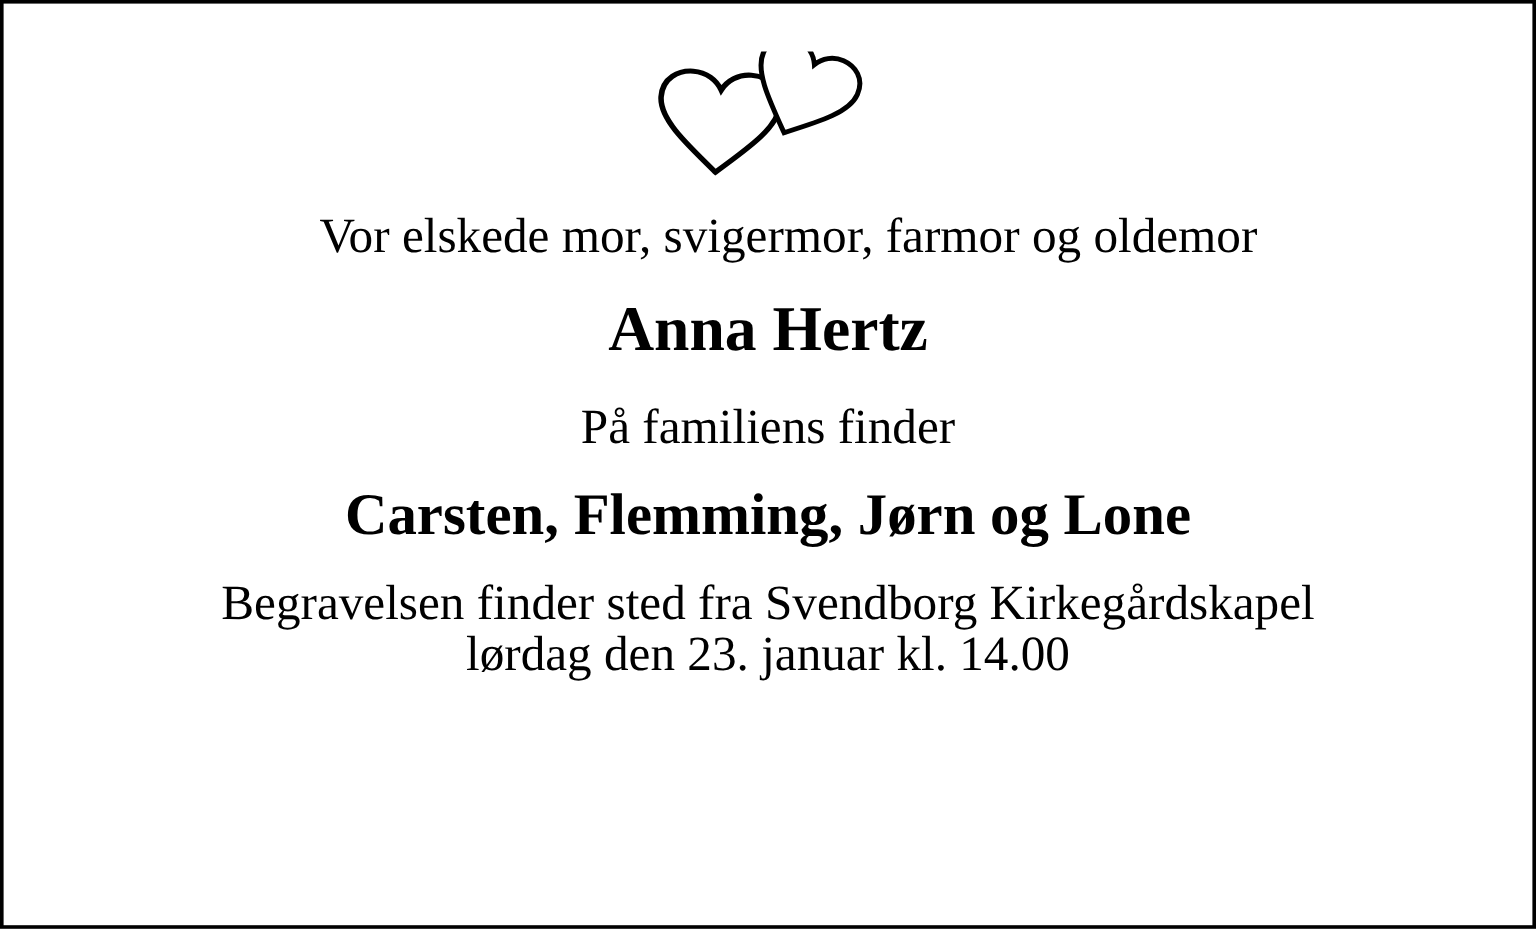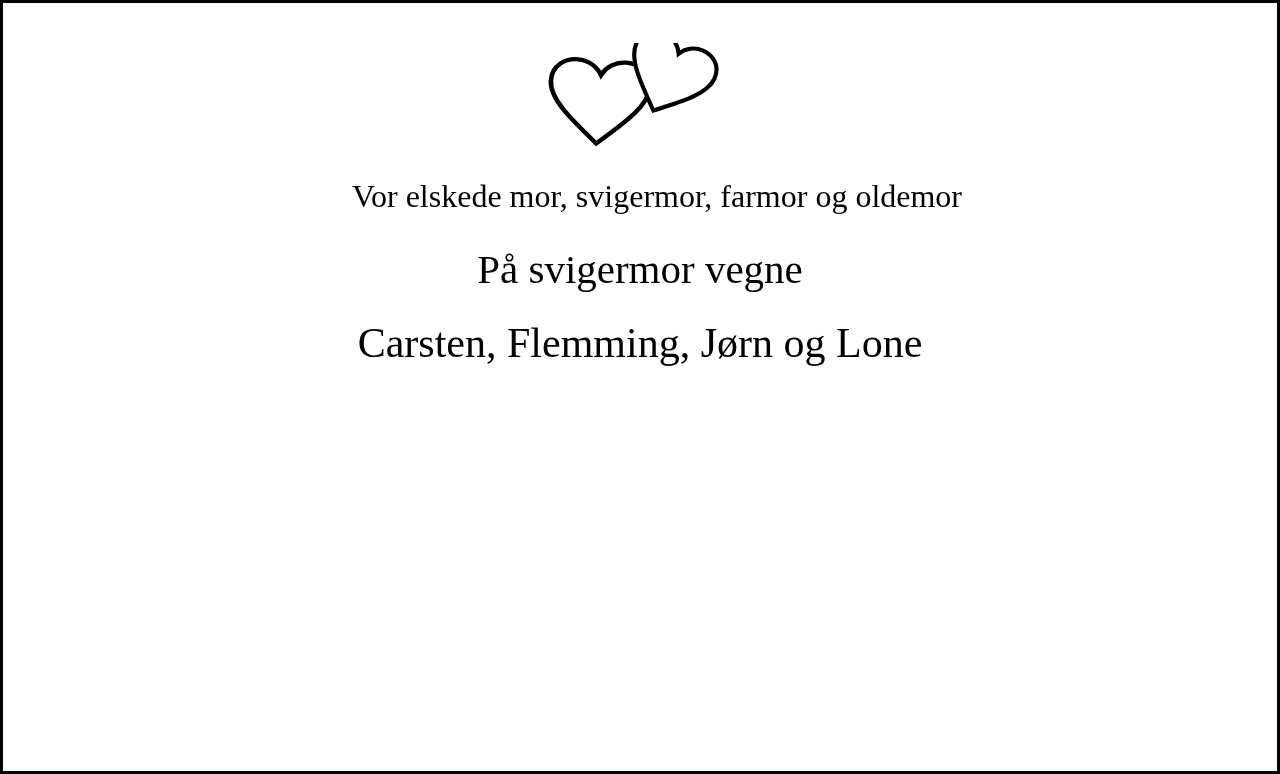--- a/index.html
+++ b/index.html
@@ -26,21 +26,21 @@
     width: 200px;
     height: 112px;
   }
   .hearts svg {
     display: block;
     width: 200px;
     height: 112px;
   }
   .intro {
     margin-top: 18px;
-    font-size: 32px;
+    font-size: 41px;
     line-height: 46px;
     padding-left: 34px;
   }
   .name {
     margin-top: 26px;
     font-size: 53px;
     line-height: 60px;
     font-weight: bold;
   }
   .line-born {
@@ -53,23 +53,23 @@
     font-size: 41px;
     line-height: 46px;
   }
   .line-behalf {
     margin-top: 27px;
     font-size: 41px;
     line-height: 46px;
   }
   .family {
     margin-top: 27px;
-    font-size: 42px;
+    font-size: 49px;
     line-height: 48px;
-    font-weight: normal;
+    font-weight: bold;
   }
   .funeral {
     margin-top: 28px;
     font-size: 41px;
     line-height: 42px;
   }
 </style>
 </head>
 <body>
 
@@ -83,21 +83,26 @@
       </g>
 
       <g transform="translate(84,-8) rotate(24,50,45)">
         <path d="M50,85 C25,62 5,44 5,26 C5,10 17,3 28,3 C38,3 46,9 50,17 C54,9 62,3 72,3 C83,3 95,10 95,26 C95,44 75,62 50,85 Z" transform="scale(1.02,0.98)" fill="#ffffff" stroke="#000000" stroke-width="4.4"></path>
       </g>
     </svg>
   </div>
 
   <div class="intro">Vor elskede mor, svigermor, farmor og oldemor</div>
 
+  <div class="name">Anna Hertz</div>
 
 
 
-  <div class="line-behalf">På svigermor vegne</div>
+  <div class="line-behalf">På familiens finder</div>
 
   <div class="family">Carsten, Flemming, Jørn og Lone</div>
 
+  <div class="funeral">
+    <div>Begravelsen finder sted fra Svendborg Kirkegårdskapel</div>
+    <div>lørdag den 23. januar kl. 14.00</div>
+  </div>
 
 </div>
 
 </body></html>

